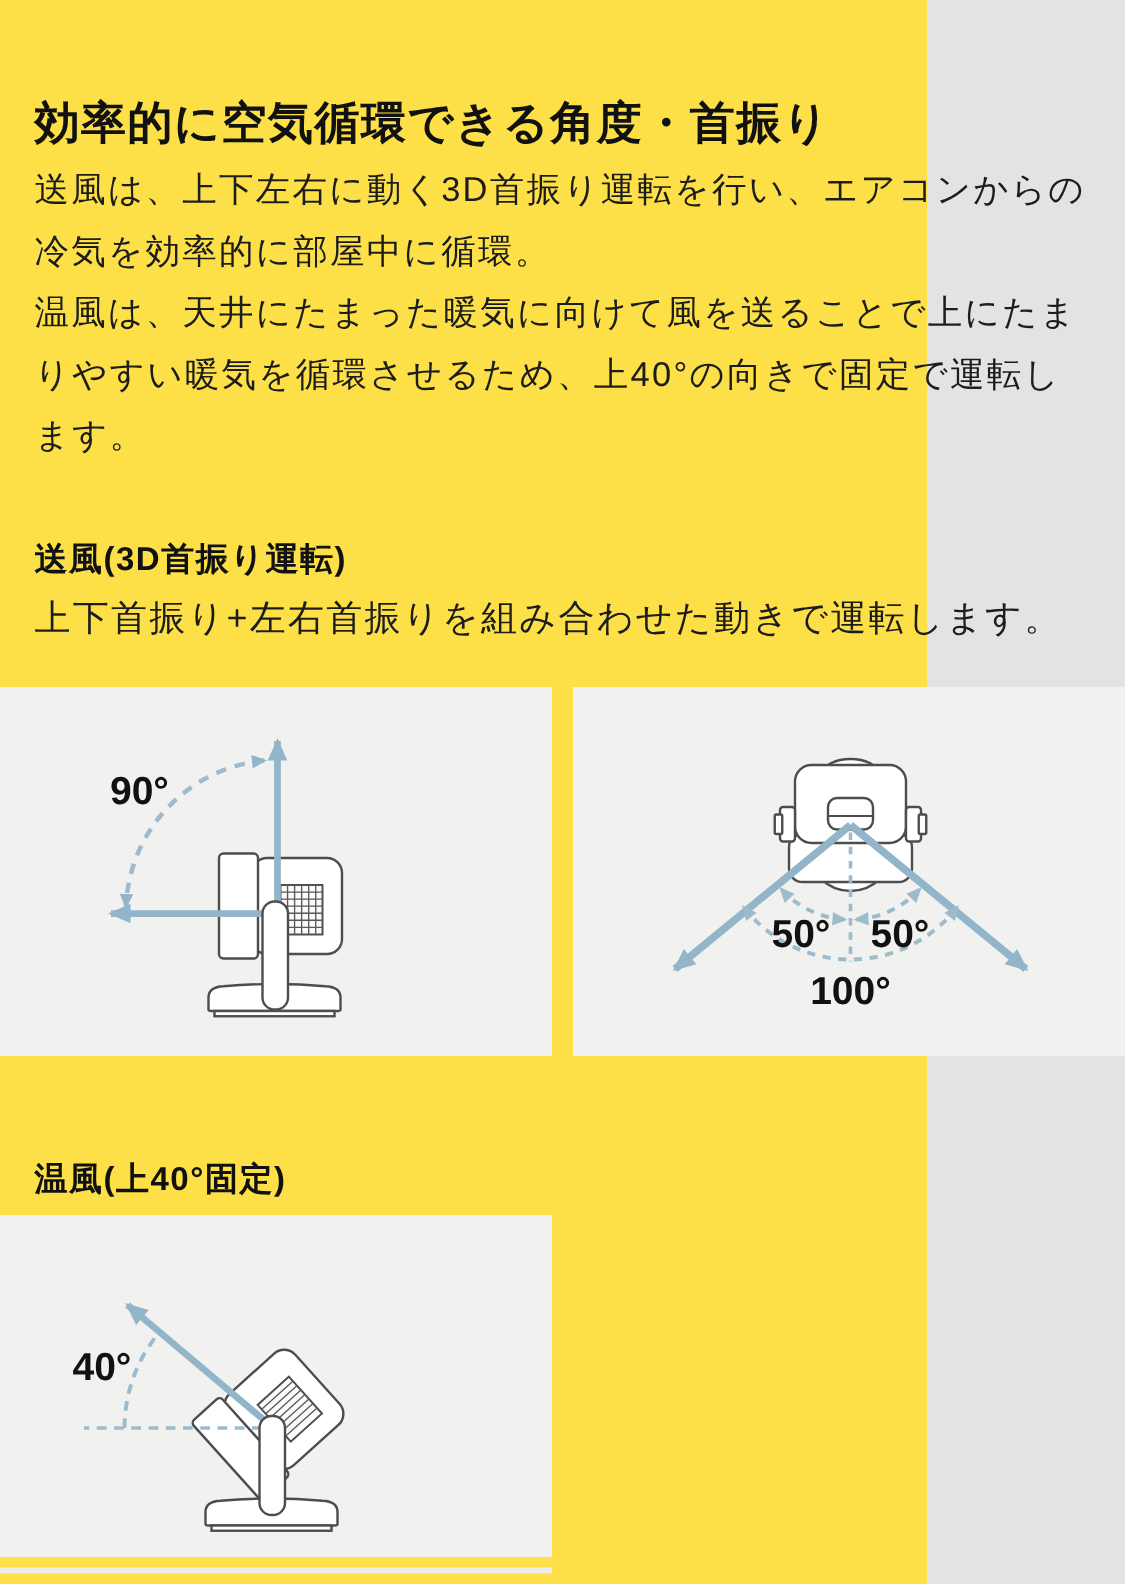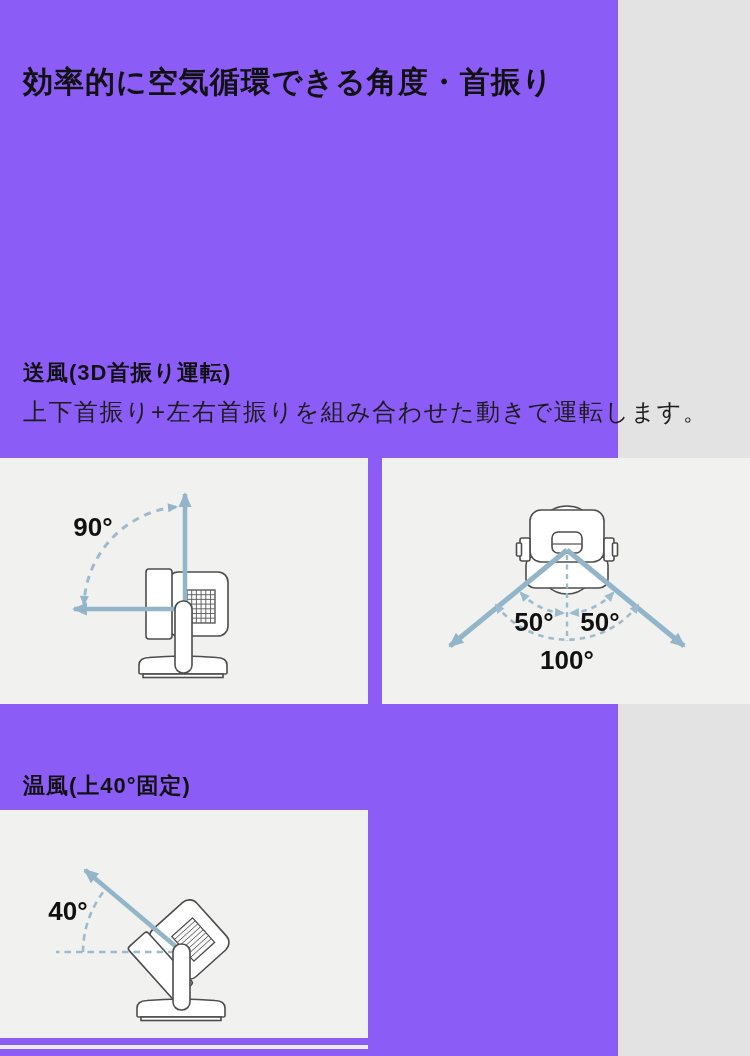--- a/index.html
+++ b/index.html
@@ -3,21 +3,21 @@
 <meta charset="utf-8">
 <style>
   html,body{margin:0;padding:0;}
   body{
     width:750px;height:1056px;
     background:#e3e3e3;
     font-family:"Liberation Sans",sans-serif;
     color:#111;
     overflow:hidden;
   }
-  .page{position:relative;width:618px;height:1056px;background:#8b5cf6;}
+  .page{position:relative;width:618px;height:1056px;background:#fde047;}
   .page-title{
     position:absolute;left:23px;top:42px;
     font-size:30px;font-weight:700;letter-spacing:1px;
     white-space:nowrap;
   }
   .intro{position:absolute;left:23px;top:106px;}
   .intro .line{
     font-size:23px;line-height:41px;letter-spacing:1.5px;
     white-space:nowrap;color:#1c1c1c;
   }
@@ -44,20 +44,27 @@
     font-size:26px;font-weight:700;fill:#111;
   }
 </style>
 </head>
 <body>
 
 <div class="page">
 
   <h1 class="page-title">効率的に空気循環できる角度・首振り</h1>
 
+  <div class="intro">
+    <div class="line">送風は、上下左右に動く3D首振り運転を行い、エアコンからの</div>
+    <div class="line">冷気を効率的に部屋中に循環。</div>
+    <div class="line">温風は、天井にたまった暖気に向けて風を送ることで上にたま</div>
+    <div class="line">りやすい暖気を循環させるため、上40°の向きで固定で運転し</div>
+    <div class="line">ます。</div>
+  </div>
 
   <h2 class="sec-heading h-fan">送風(3D首振り運転)</h2>
   <div class="sec-desc">上下首振り+左右首振りを組み合わせた動きで運転します。</div>
 
   <div class="panel panel-side">
     <svg width="368" height="246" viewBox="0 0 368 246">
       <defs>
         <marker id="ab1" markerUnits="userSpaceOnUse" markerWidth="18" markerHeight="16" refX="14" refY="7" orient="auto-start-reverse">
           <path d="M1,0.5 L16,7 L1,13.5 Z" fill="#92b5c9"></path>
         </marker>

